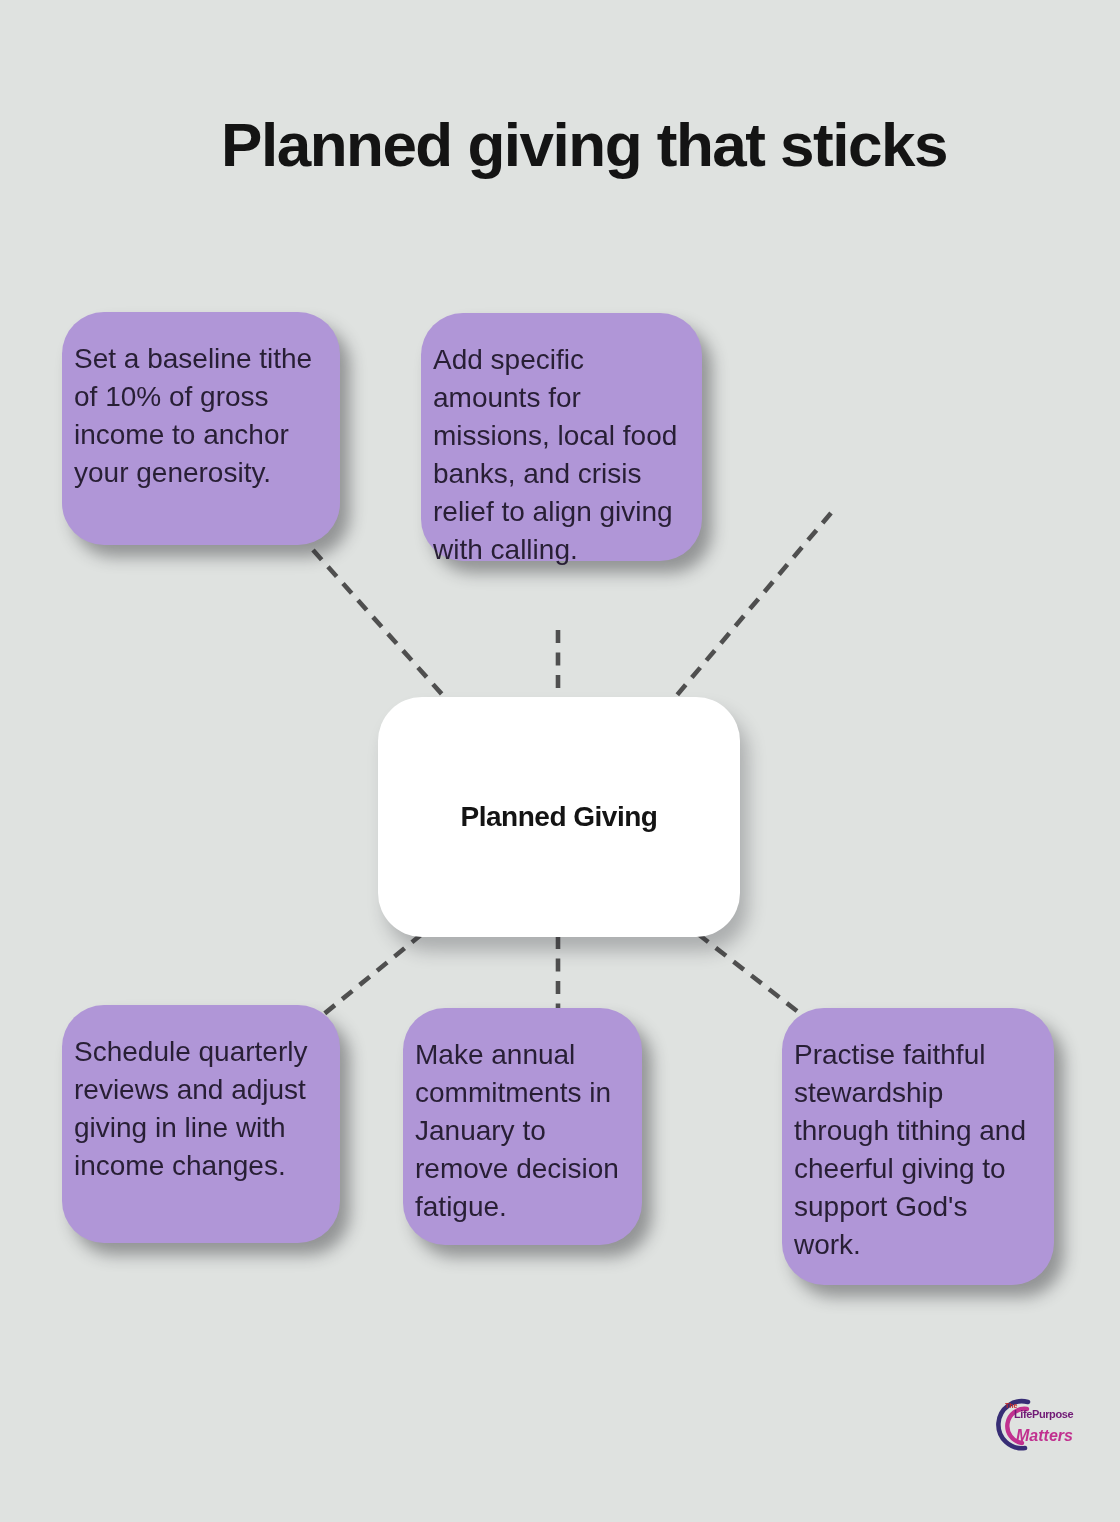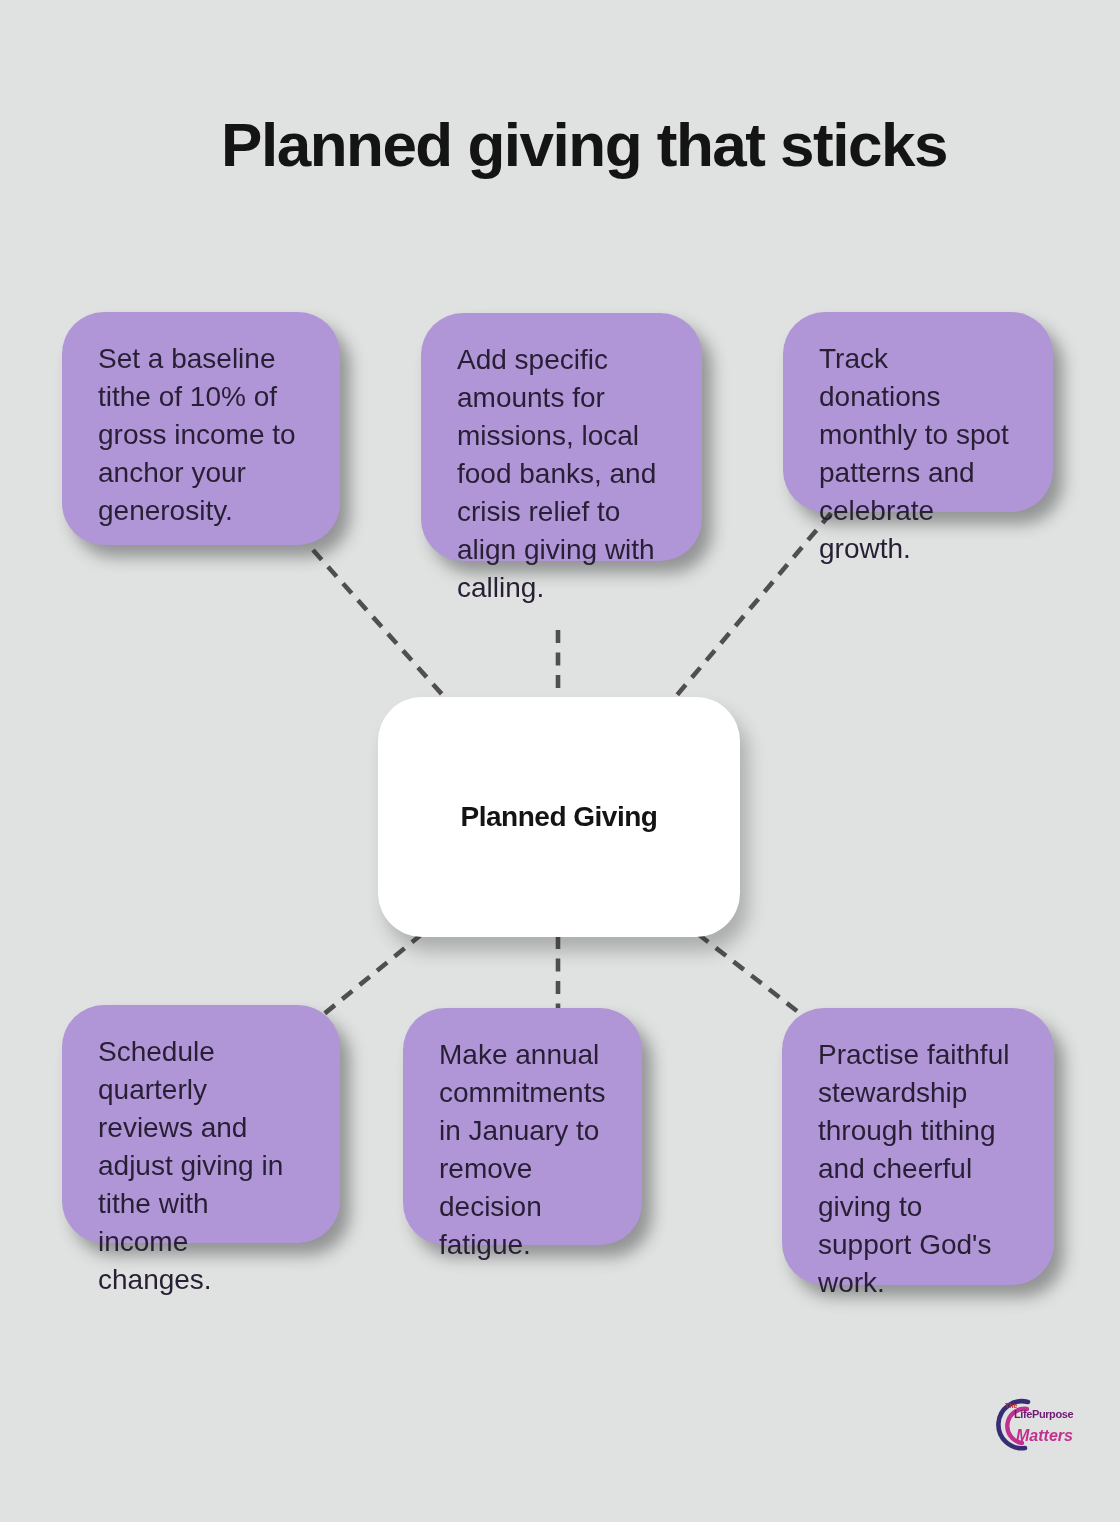--- a/index.html
+++ b/index.html
@@ -39,21 +39,21 @@
     stroke-width: 4.6;
     stroke-dasharray: 13 9.5;
     fill: none;
   }
 
   .card {
     position: absolute;
     background: #b096d7;
     border-radius: 42px;
     box-shadow: 10px 12px 16px rgba(40, 40, 45, 0.42);
-    padding: 28px 36px;
+    padding: 28px 12px;
     color: #281f35;
     font-size: 28px;
     line-height: 1.36;
   }
   .card-top-left     { left: 62px;  top: 312px;  width: 278px; height: 233px; }
   .card-top-middle   { left: 421px; top: 313px;  width: 281px; height: 248px; }
   .card-top-right    { left: 783px; top: 312px;  width: 270px; height: 200px; }
   .card-bottom-left  { left: 62px;  top: 1005px; width: 278px; height: 238px; }
   .card-bottom-middle{ left: 403px; top: 1008px; width: 239px; height: 237px; }
   .card-bottom-right { left: 782px; top: 1008px; width: 272px; height: 277px; }
@@ -132,30 +132,27 @@
   </svg>
 
   <div class="card card-top-left">
     <p>Set a baseline tithe of 10% of gross income to anchor your generosity.</p>
   </div>
 
   <div class="card card-top-middle">
     <p>Add specific amounts for missions, local food banks, and crisis relief to align giving with calling.</p>
   </div>
 
-  <div class="card card-top-right">
-    <p>Track donations monthly to spot patterns and celebrate growth.</p>
-  </div>
 
   <div class="center-node">
     <span class="center-label">Planned Giving</span>
   </div>
 
   <div class="card card-bottom-left">
-    <p>Schedule quarterly reviews and adjust giving in tithe with income changes.</p>
+    <p>Schedule quarterly reviews and adjust giving in line with income changes.</p>
   </div>
 
   <div class="card card-bottom-middle">
     <p>Make annual commitments in January to remove decision fatigue.</p>
   </div>
 
   <div class="card card-bottom-right">
     <p>Practise faithful stewardship through tithing and cheerful giving to support God's work.</p>
   </div>
 

